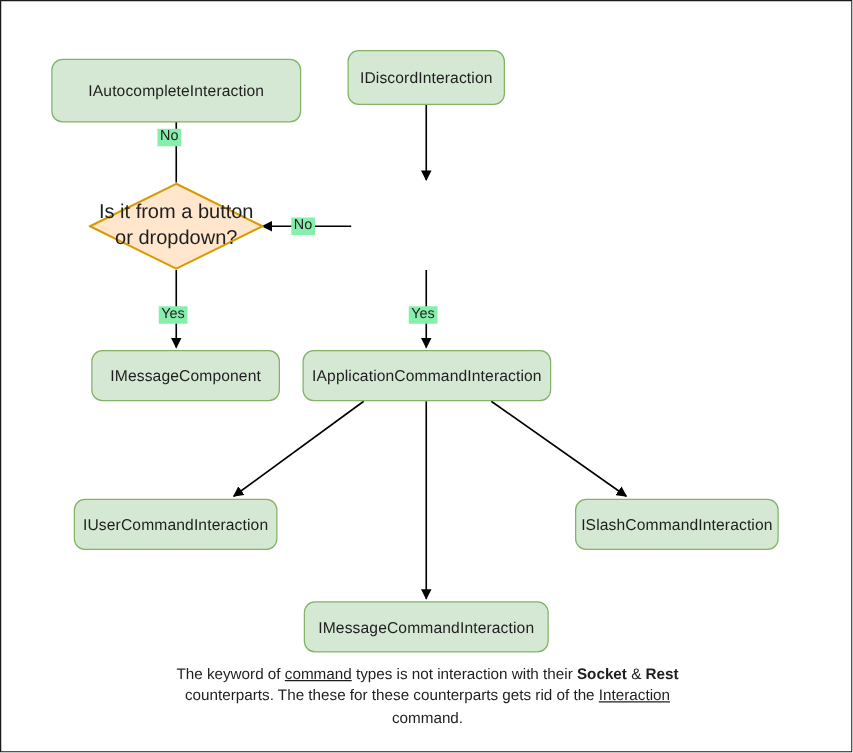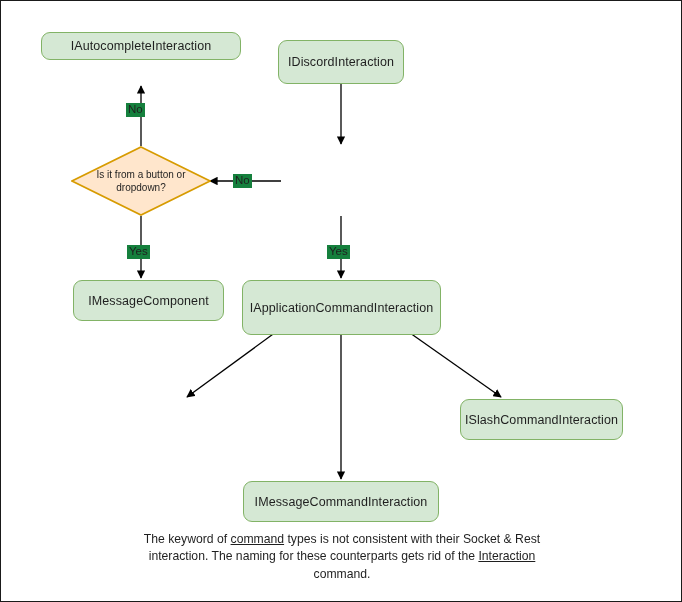--- a/index.html
+++ b/index.html
@@ -57,46 +57,46 @@
     position: absolute;
     left: 0;
     top: 0;
     width: 100%;
     height: 100%;
     display: flex;
     align-items: center;
     justify-content: center;
     text-align: center;
     color: #1f1f1f;
-    font-size: 10px;
+    font-size: 16px;
     line-height: 1.3;
     padding: 0 8px;
     box-sizing: border-box;
   }
   .edge-label {
     position: absolute;
-    background: #15803d;
+    background: #86efac;
     color: #1f1f1f;
     font-size: 11.5px;
     line-height: 1;
     padding: 1px 2px;
     white-space: nowrap;
     text-align: center;
   }
   #caption {
     position: absolute;
     left: 120px;
     top: 530px;
     width: 442px;
     text-align: center;
     color: #1f1f1f;
     font-size: 12.2px;
     line-height: 1.42;
   }
-  #caption b { font-weight: normal; }
+  #caption b { font-weight: bold; }
   #caption u { }
 </style>
 </head>
 <body>
 
 <div id="page">
 
   <svg id="edges" viewBox="0 0 682 602" width="682" height="602">
     <defs>
       <marker id="arrow" viewBox="0 0 10 10" refX="9" refY="5" markerWidth="6.5" markerHeight="6.5" orient="auto-start-reverse">
@@ -114,58 +114,61 @@
 
     <line x1="340" y1="215" x2="340" y2="277" stroke="#000000" stroke-width="1.3" marker-end="url(#arrow)"></line>
 
     <line x1="290" y1="320" x2="186" y2="396" stroke="#000000" stroke-width="1.3" marker-end="url(#arrow)"></line>
 
     <line x1="392" y1="320" x2="500" y2="396" stroke="#000000" stroke-width="1.3" marker-end="url(#arrow)"></line>
 
     <line x1="340" y1="320" x2="340" y2="478" stroke="#000000" stroke-width="1.3" marker-end="url(#arrow)"></line>
   </svg>
 
-  <div class="node box" style="left:40px; top:31px; width:200px; height:28px;">
+  <div class="node box" style="left:40px; top:46px; width:200px; height:51px;">
     <span>IAutocompleteInteraction</span>
   </div>
 
   <div class="node box" style="left:277px; top:39px; width:126px; height:44px;">
     <span>IDiscordInteraction</span>
   </div>
 
   <div class="diamond-wrap" style="left:70px; top:145px; width:140px; height:70px;">
     <svg class="diamond-shape" viewBox="0 0 140 70" preserveAspectRatio="none">
       <polygon points="70,1 139,35 70,69 1,35" fill="#ffe6cc" stroke="#d79b00" stroke-width="1.6"></polygon>
     </svg>
     <div class="diamond-label">Is it from a button or dropdown?</div>
   </div>
 
 
   <div class="node box" style="left:72px; top:279px; width:151px; height:41px;">
     <span>IMessageComponent</span>
   </div>
 
-  <div class="node box" style="left:241px; top:279px; width:199px; height:55px;text-align:right;">
+  <div class="node box" style="left:241px; top:279px; width:199px; height:41px;text-align:right;">
     <span>IApplicationCommandInteraction</span>
   </div>
 
+  <div class="node box" style="left:58px; top:398px; width:163px; height:41px;">
+    <span>IUserCommandInteraction</span>
+  </div>
 
   <div class="node box" style="left:242px; top:480px; width:196px; height:41px;">
     <span>IMessageCommandInteraction</span>
   </div>
 
   <div class="node box" style="left:459px; top:398px; width:163px; height:41px;">
     <span>ISlashCommandInteraction</span>
   </div>
 
   <div class="edge-label" style="left:125px; top:102px;">No</div>
 
   <div class="edge-label" style="left:232px; top:173px;">No</div>
 
   <div class="edge-label" style="left:126px; top:244px;">Yes</div>
 
   <div class="edge-label" style="left:326px; top:244px;">Yes</div>
 
   <div id="caption">
-    <span>The keyword of </span><u>command</u><span> types is not consistent with their </span><b>Socket</b><span> &amp; </span><b>Rest</b><span> interaction. The naming for these counterparts gets rid of the </span><u>Interaction</u><span> command.</span>
+    <span>The keyword of </span><u>command</u><span> types is not interaction with their </span><b>Socket</b><span> &amp; </span><b>Rest</b><span> counterparts. The these for these counterparts gets rid of the </span><u>Interaction</u><span> command.</span>
   </div>
 
 </div>
 
 </body></html>

